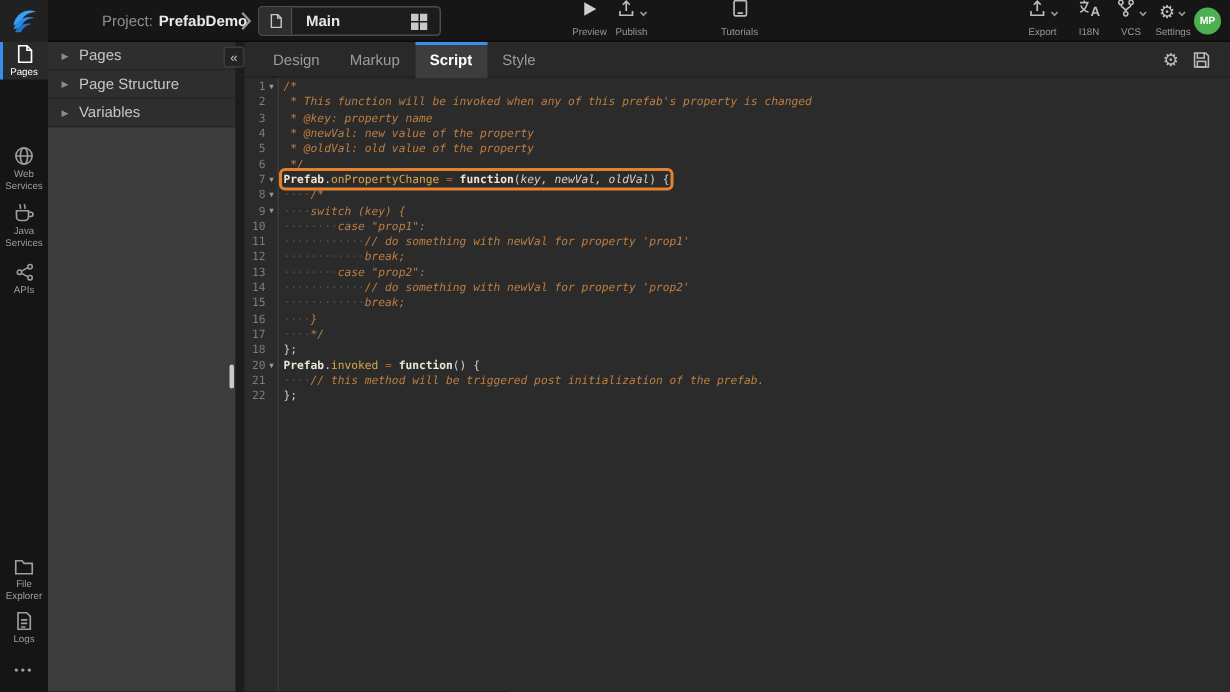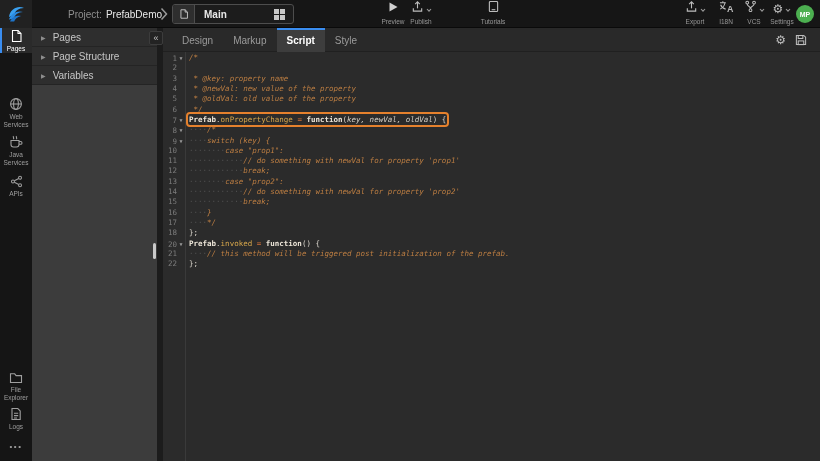--- a/index.html
+++ b/index.html
@@ -5,21 +5,21 @@
   * { margin:0; padding:0; box-sizing:border-box; }
   html,body { width:820px; height:461px; overflow:hidden; background:#161616; }
   .app { position:relative; width:820px; height:461px; font-family:"Liberation Sans",sans-serif;
          --accent:#3a8df0; --hl:#e5812d; --avatar:#4caf50; }
 
   
   .topbar { position:absolute; left:0; top:0; width:820px; height:28px; background:#161616; border-bottom:1px solid #0a0a0a; z-index:5; }
   .logo { position:absolute; left:0; top:0; width:32px; height:28px; background:#212121; display:flex; align-items:center; justify-content:center; cursor:pointer; }
   .project { position:absolute; left:40px; top:0; height:28px; display:flex; align-items:center; gap:4px; font-size:10px; }
   .p-label { color:#8f8f8f;padding-left:28px; }
-  .p-name { color:#e9e9e9; font-weight:normal; }
+  .p-name { color:#e9e9e9; font-weight:bold; }
   .crumb-chev { position:absolute; left:160px; top:7px; }
   .pagesel { position:absolute; left:172px; top:4px; width:122px; height:20px; background:#1c1c1c; border:1px solid #4d4d4d; border-radius:3px; display:flex; align-items:center; cursor:pointer; }
   .ps-icon { width:22px; height:18px; display:flex; align-items:center; justify-content:center; background:#2e2e2e; border-right:1px solid #4d4d4d; border-radius:2px 0 0 2px; }
   .ps-name { flex:1; padding-left:9px; font-size:10px; font-weight:bold; color:#e8e8e8; }
   .ps-grid { padding-right:8px; display:flex; align-items:center; }
   .act { position:absolute; top:4px; width:38px; display:flex; flex-direction:column; align-items:center; gap:1px; cursor:pointer; }
   .act-row { display:flex; align-items:flex-end; gap:2px; height:13px; }
   .act-lb { font-size:6.5px; color:#989898; white-space:nowrap; }
   .avatar { position:absolute; left:796px; top:5px; width:18px; height:18px; border-radius:50%; background:var(--avatar);
             color:#fff; font-size:7px; font-weight:bold; display:flex; align-items:center; justify-content:center; cursor:pointer; }
@@ -297,21 +297,21 @@
           <svg width="12" height="12" viewBox="0 0 13 13" fill="none" stroke="#bdbdbd" stroke-width="1.1">
               <path d="M1.5 1.5h8l2 2v8h-10z"></path>
               <path d="M3.5 1.5v3.5h5V1.5"></path>
               <rect x="3.5" y="7.5" width="6" height="4"></rect>
             </svg>
         </span>
       </div>
     </div>
     <div class="codearea" id="code">
         <div class="cl"><div class="g"><span class="num">1</span><span class="fold">▼</span></div><div class="lc"><span class="tk-cmt">/*</span></div></div>
-        <div class="cl"><div class="g"><span class="num">2</span><span class="fold"></span></div></div>
+        <div class="cl"><div class="g"><span class="num">2</span><span class="fold"></span></div><div class="lc"><span class="tk-cmt"> * This function will be invoked when any of this prefab's property is changed</span></div></div>
         <div class="cl"><div class="g"><span class="num">3</span><span class="fold"></span></div><div class="lc"><span class="tk-cmt"> * @key: property name</span></div></div>
         <div class="cl"><div class="g"><span class="num">4</span><span class="fold"></span></div><div class="lc"><span class="tk-cmt"> * @newVal: new value of the property</span></div></div>
         <div class="cl"><div class="g"><span class="num">5</span><span class="fold"></span></div><div class="lc"><span class="tk-cmt"> * @oldVal: old value of the property</span></div></div>
         <div class="cl"><div class="g"><span class="num">6</span><span class="fold"></span></div><div class="lc"><span class="tk-cmt"> */</span></div></div>
         <div class="cl"><div class="g"><span class="num">7</span><span class="fold">▼</span></div><div class="lc"><span class="hl"><span class="tk-ent">Prefab</span><span class="tk-pl">.</span><span class="tk-mem">onPropertyChange</span><span class="tk-pl"> </span><span class="tk-op">=</span><span class="tk-pl"> </span><span class="tk-kw">function</span><span class="tk-pl">(</span><span class="tk-par">key, newVal, oldVal</span><span class="tk-pl">) {</span></span></div></div>
         <div class="cl"><div class="g"><span class="num">8</span><span class="fold">▼</span></div><div class="lc"><span class="tk-ws">····</span><span class="tk-cmt">/*</span></div></div>
         <div class="cl"><div class="g"><span class="num">9</span><span class="fold">▼</span></div><div class="lc"><span class="tk-ws">····</span><span class="tk-cmt">switch (key) {</span></div></div>
         <div class="cl"><div class="g"><span class="num">10</span><span class="fold"></span></div><div class="lc"><span class="tk-ws">········</span><span class="tk-cmt">case "prop1":</span></div></div>
         <div class="cl"><div class="g"><span class="num">11</span><span class="fold"></span></div><div class="lc"><span class="tk-ws">············</span><span class="tk-cmt">// do something with newVal for property 'prop1'</span></div></div>
         <div class="cl"><div class="g"><span class="num">12</span><span class="fold"></span></div><div class="lc"><span class="tk-ws">············</span><span class="tk-cmt">break;</span></div></div>

